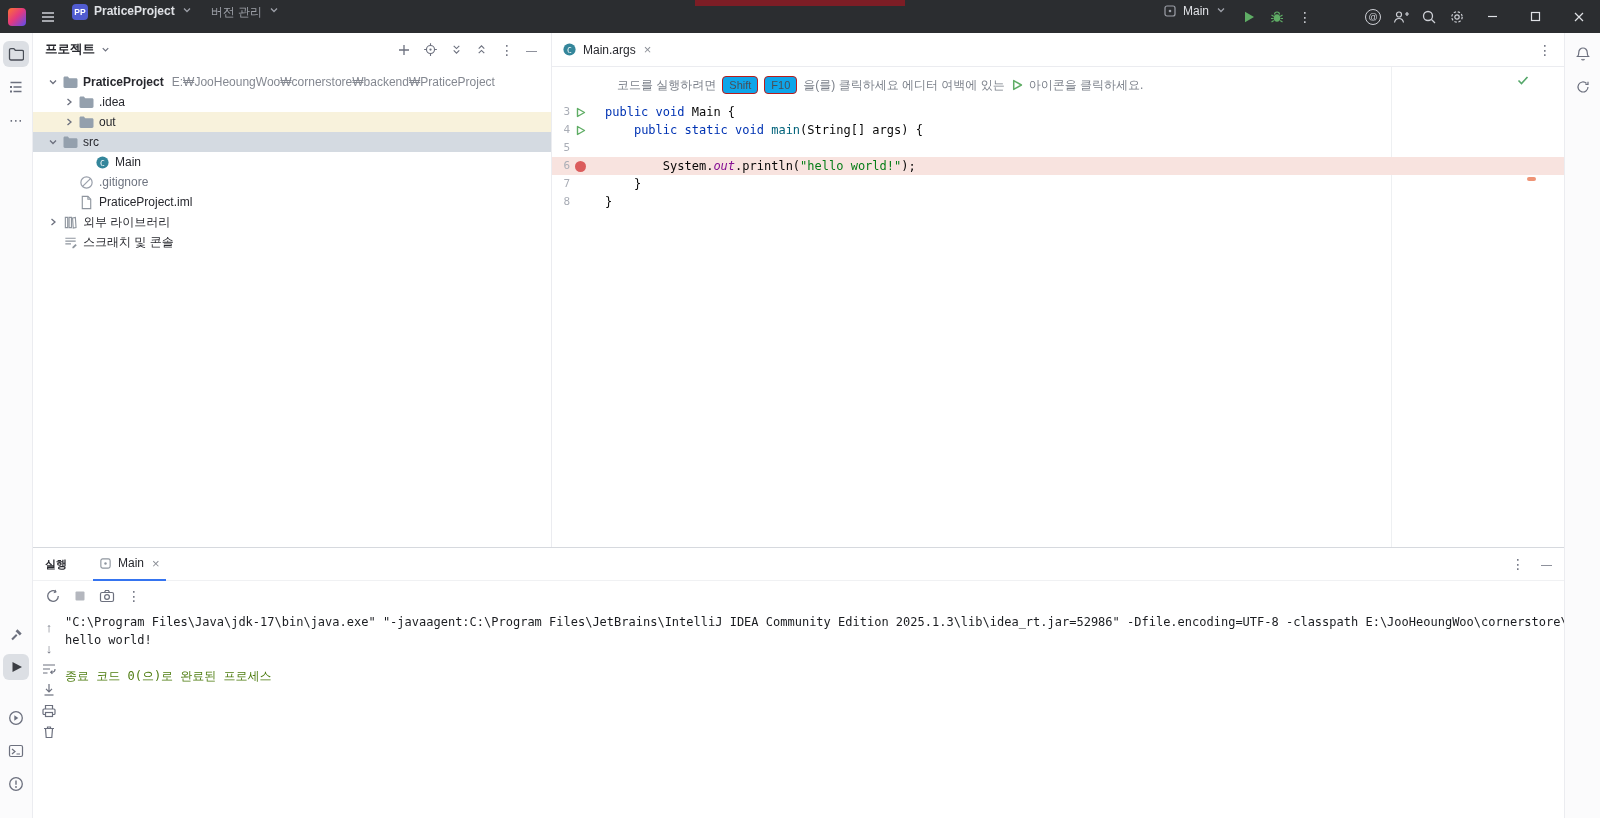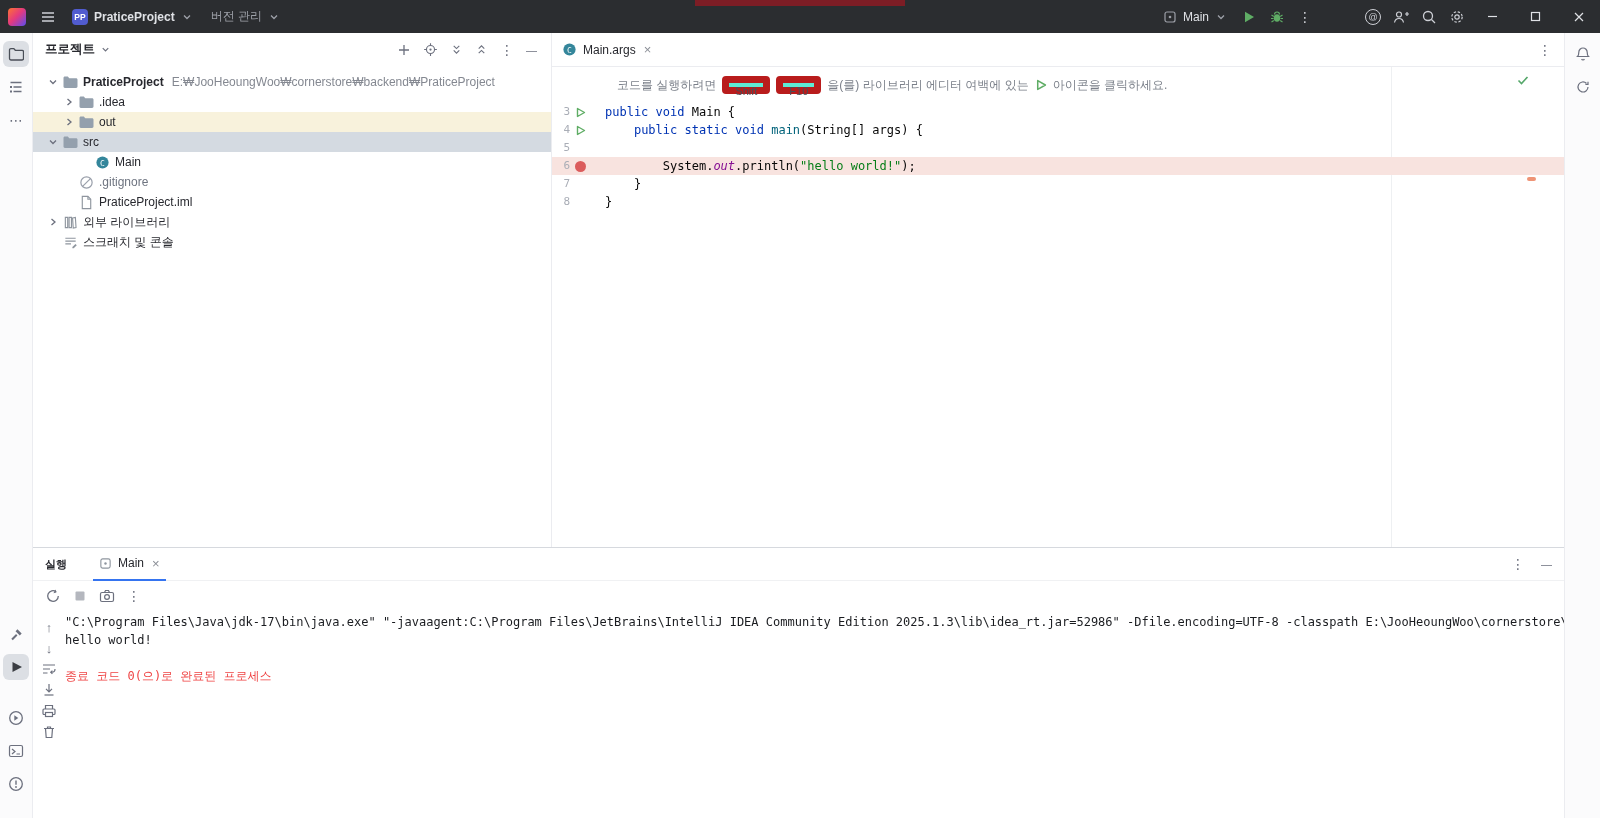--- a/index.html
+++ b/index.html
@@ -5,21 +5,21 @@
 *{margin:0;padding:0;box-sizing:border-box}
 html,body{width:1600px;height:818px}
 body{font-family:"Liberation Sans","DejaVu Sans",sans-serif;font-size:12px;color:#27282e;background:#fff;overflow:hidden;position:relative}
 svg{display:block}
 
 
 .titlebar{position:absolute;top:0;left:0;width:100%;height:33px;background:#2b2d30;display:flex;align-items:center;color:#dfe1e5;z-index:20}
 .tb-left{display:flex;align-items:center;gap:2px;padding-left:8px}
 .app-logo{width:18px;height:18px;border-radius:4px;background:linear-gradient(135deg,#fe7332,#e4397f 48%,#5a4df0);margin-right:6px}
 .tb-btn{width:28px;height:26px;display:flex;align-items:center;justify-content:center;border-radius:6px}
-.widget{display:flex;align-items:center;gap:6px;height:26px;padding:0 8px;border-radius:6px;white-space:nowrap}
+.widget{display:flex;align-items:flex-start;gap:6px;height:26px;padding:0 8px;border-radius:6px;white-space:nowrap}
 .proj-badge{width:16px;height:16px;border-radius:4px;background:#515cd0;color:#fff;font-size:8.5px;font-weight:700;display:flex;align-items:center;justify-content:center}
 .proj-name{font-weight:600;color:#dfe1e5}
 .vcs-label{color:#9da0a8}
 .tb-right{margin-left:auto;display:flex;align-items:center}
 .kebab{color:#ced0d6;font-size:14px;line-height:1}
 .win-btn{width:43px;height:33px;display:flex;align-items:center;justify-content:center}
 .tb-group-gap{width:40px}
 .red-strip{position:absolute;left:695px;top:0;width:210px;height:6px;background:#7d1d25}
 
 
@@ -46,21 +46,21 @@
 
 
 .editor{position:absolute;top:33px;left:552px;right:36px;height:514px;background:#fff}
 .ed-tabbar{height:34px;display:flex;align-items:center;border-bottom:1px solid #ebecf0}
 .ed-tab{display:flex;align-items:center;gap:6px;height:34px;padding:0 8px 0 10px}
 .tab-close{color:#8a8e96;font-size:13px;line-height:1;margin-left:2px}
 .ed-more{margin-left:auto;margin-right:12px;color:#6c707e}
 .ed-body{position:relative;height:480px;overflow:hidden}
 .wrap-guide{position:absolute;left:839px;top:0;bottom:0;width:1px;background:#eef0f2}
 .banner{height:36px;display:flex;align-items:center;gap:6px;padding-left:65px;color:#7b808a}
-.key{border:7px solid #b91c1c;border-radius:4px;padding:0 6px;height:18px;line-height:16px;font-size:11px;color:#494e57;background:#5eead4}
+.key{border:1px solid #b91c1c;border-radius:4px;padding:0 6px;height:18px;line-height:16px;font-size:11px;color:#494e57;background:#0ea5e9}
 .code-line{display:flex;height:18px;line-height:18px;font-family:"DejaVu Sans Mono","Liberation Mono",monospace;font-size:12px;position:relative}
 .code-line.hl{background:#f8e3df}
 .ln{width:18px;text-align:right;color:#a9adb6;font-size:11px;flex:none}
 .gut{width:20px;display:flex;align-items:center;justify-content:center;flex:none}
 .bp-dot{width:11px;height:11px;border-radius:50%;background:#db5c5c;display:block}
 .code-text{white-space:pre;color:#080808;padding-left:15px}
 .tk-kw{color:#0033b3}
 .tk-fn{color:#00627a}
 .tk-fld{color:#871094;font-style:italic}
 .tk-str{color:#067d17}
@@ -73,21 +73,21 @@
 .rp-header{height:33px;display:flex;align-items:center;padding:0 12px;border-bottom:1px solid #f0f1f3}
 .rp-title{font-weight:700;font-size:11px}
 .rp-tab{display:flex;align-items:center;gap:6px;height:33px;margin-left:26px;padding:0 6px;border-bottom:2px solid #3574f0}
 .rp-right{margin-left:auto;display:flex;gap:16px;align-items:center;color:#6c707e}
 .rp-toolbar{height:30px;display:flex;align-items:center;gap:12px;padding-left:12px}
 .rp-body{display:flex;height:207px}
 .rp-gutter{width:32px;display:flex;flex-direction:column;align-items:center;padding-top:8px;color:#6c707e}
 .rp-gutter>*{height:16px;margin-bottom:5px;display:flex;align-items:center;justify-content:center}
 .console{flex:1;font-family:"DejaVu Sans Mono","Liberation Mono",monospace;font-size:12px;line-height:18px;padding-top:2px;overflow:hidden}
 .console-line{height:18px;white-space:pre;overflow:hidden;color:#1a1c20}
-.console-line.system{color:#ef4444}
+.console-line.system{color:#4d7c0f}
 .arrow-glyph{font-size:13px;color:#6c707e}
 </style>
 </head>
 <body>
 
 <div class="titlebar">
   <div class="tb-left">
     <span class="app-logo"></span>
     <span class="tb-btn">
       <svg width="16" height="16" viewBox="0 0 16 16">
@@ -405,21 +405,21 @@
       <span class="tab-close">×</span>
     </div>
     <span class="ed-more kebab" style="color:#6c707e">⋮</span>
   </div>
   <div class="ed-body">
     <div class="wrap-guide"></div>
     <div class="banner">
       <span>코드를 실행하려면</span>
       <span class="key">Shift</span>
       <span class="key">F10</span>
-      <span>을(를) 라이브러리 에디터 여백에 있는</span>
+      <span>을(를) 클릭하세요 에디터 여백에 있는</span>
       <svg width="12" height="12" viewBox="0 0 11 11">
           <path d="M2.5 1.5l7 4-7 4z" fill="none" stroke="#5fad65" stroke-width="1.4" stroke-linejoin="round"></path>
         </svg>
       <span>아이콘을 클릭하세요.</span>
     </div>
     <div>
         <div class="code-line">
           <span class="ln">3</span>
           <span class="gut">
             <svg width="11" height="11" viewBox="0 0 11 11">

